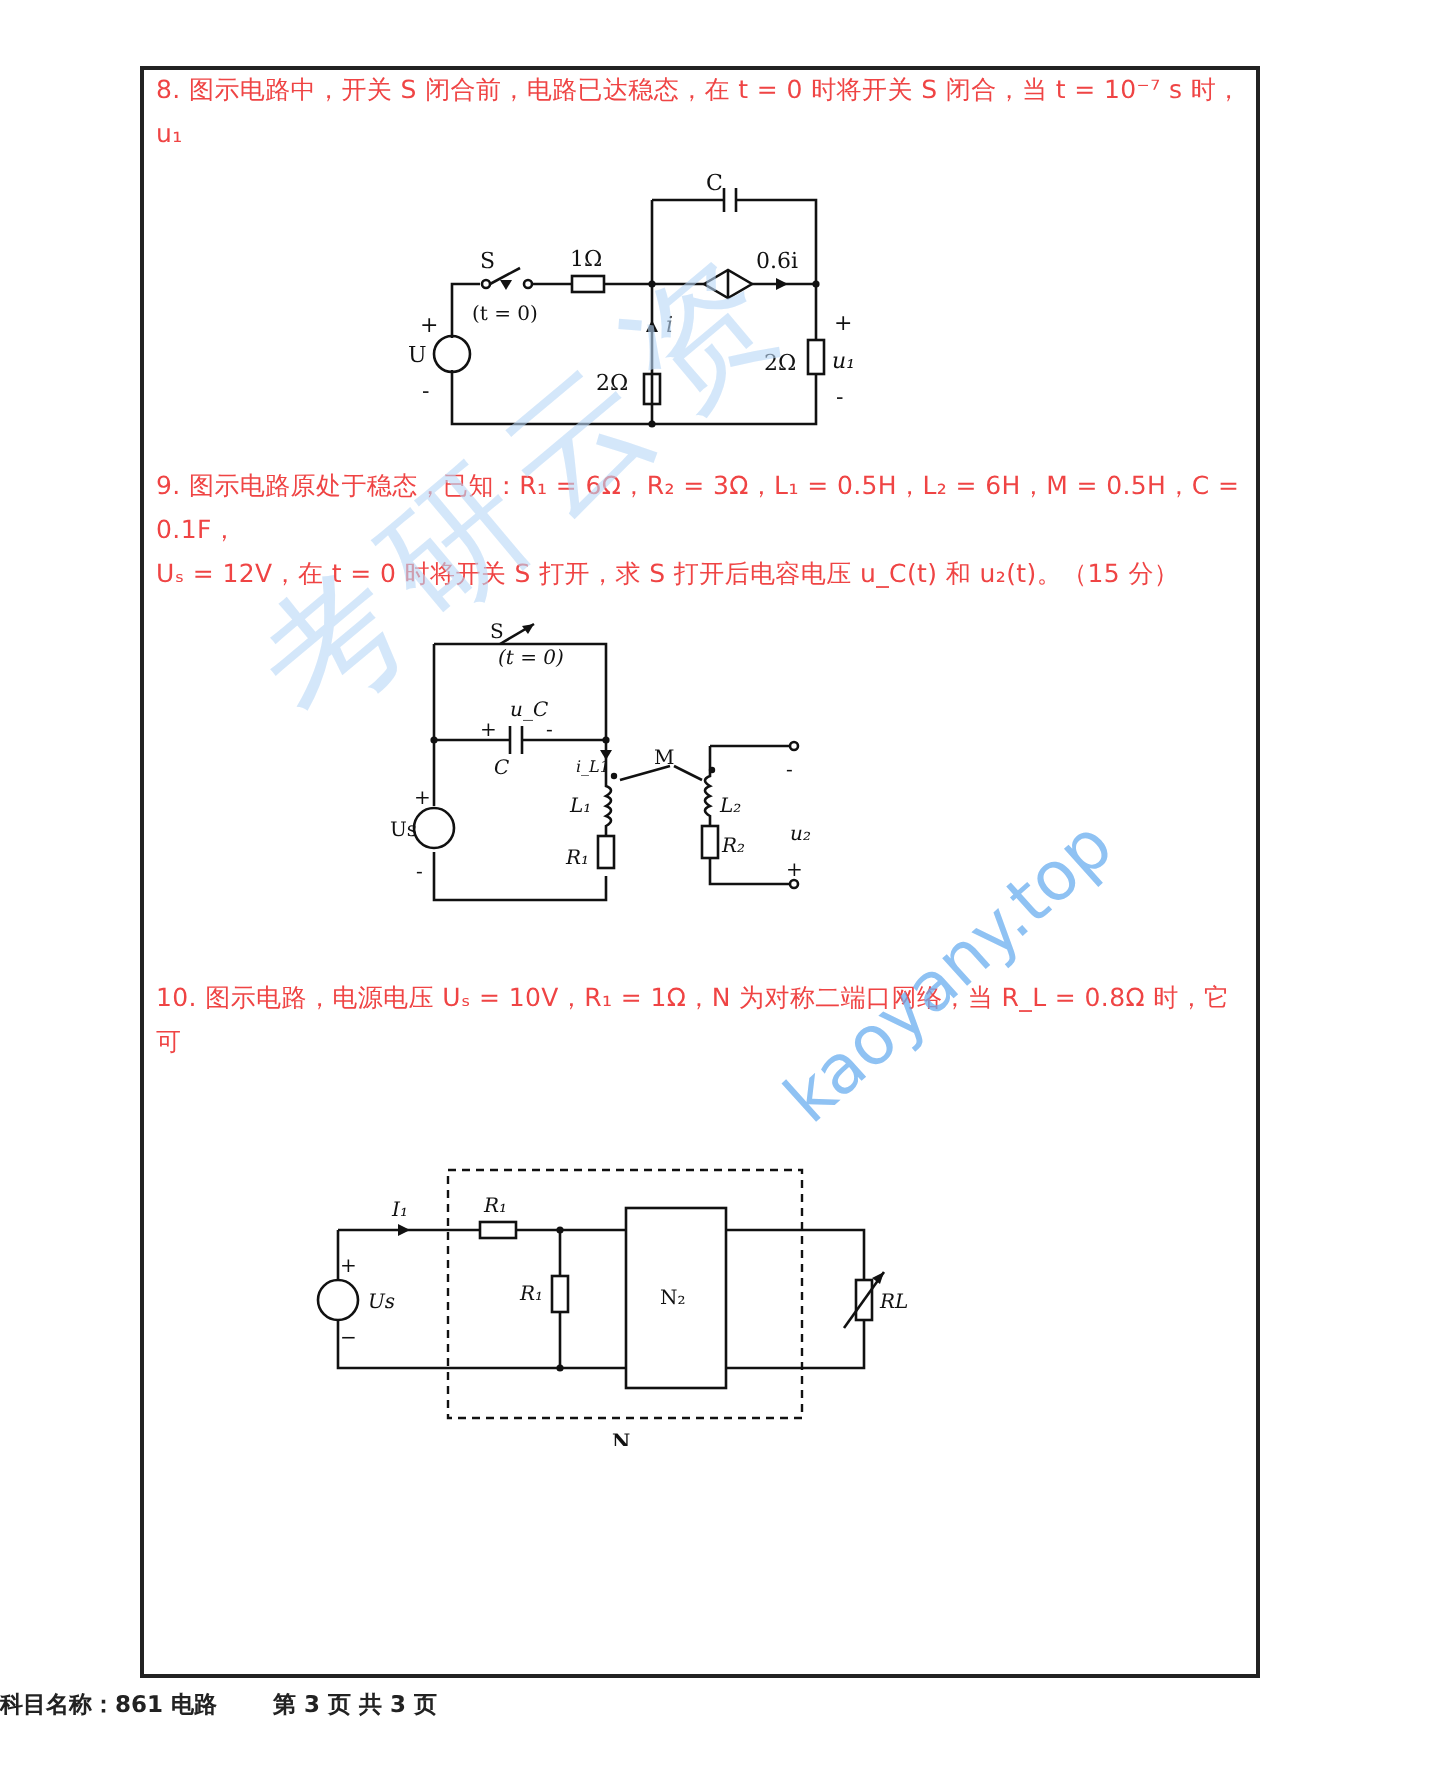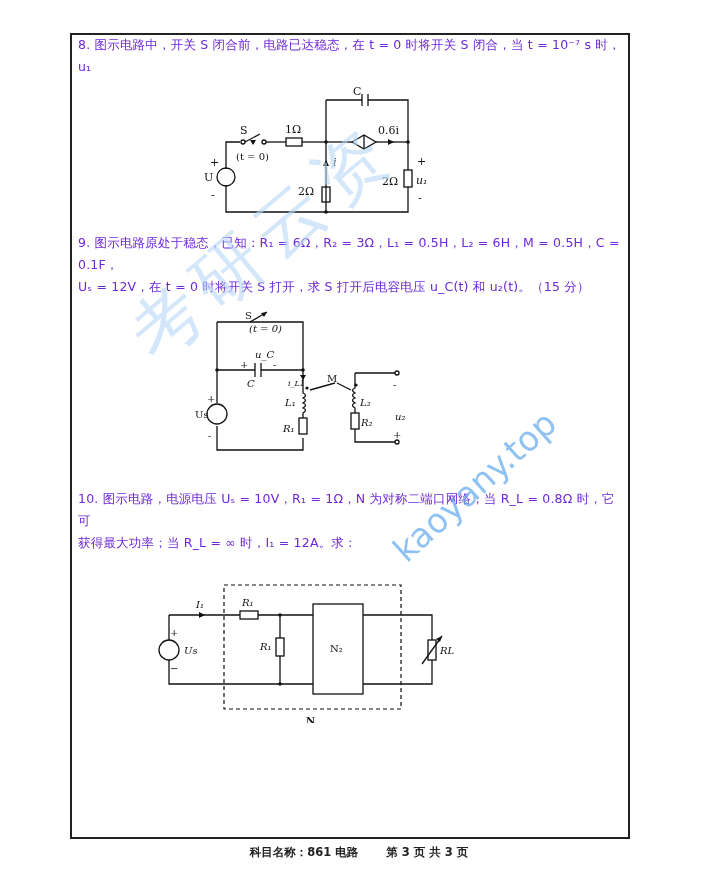--- a/index.html
+++ b/index.html
@@ -6,26 +6,26 @@
     body {
       width: 718px; height: 889px; background: #ffffff; position: relative; overflow: hidden;
       font-family: "DejaVu Serif", "Liberation Serif", serif; color: #111;
     }
     .page-frame {
       position: absolute; left: 70px; top: 33px; width: 560px; height: 806px;
       border: 2px solid #222; border-right-width: 2px; box-sizing: border-box;
     }
     .q-text {
       position: absolute; left: 78px; width: 545px; font-size: 12.5px; line-height: 22px;
-      font-family: "DejaVu Sans", "Liberation Sans", sans-serif; color: #6d28d9; letter-spacing: 0.2px;
+      font-family: "DejaVu Sans", "Liberation Sans", sans-serif; color: #ef4444; letter-spacing: 0.2px;
     }
     .diagram { position: absolute; }
     .diagram svg { display: block; }
     .footer {
-      position: absolute; top: 845px; left: 0; width: 718px; text-align: center;
+      position: absolute; top: 845px; left: 0; width: 718px; text-align: left;
       font-family: "DejaVu Sans", "Liberation Sans", sans-serif; font-size: 11.5px; font-weight: bold; color: #222;
     }
     .footer span { display: inline-block; }
     .footer .gap { width: 28px; }
     .watermark { position: absolute; pointer-events: none; color: #b9d8f7; font-family: "DejaVu Sans", "Liberation Sans", sans-serif; }
     .wm-url { left: 385px; top: 540px; font-size: 34px; transform: rotate(-42deg); transform-origin: left top; color: #6aaef0; opacity: 0.75; }
     .wm-cjk { left: 110px; top: 310px; font-size: 70px; transform: rotate(-40deg); transform-origin: left top; opacity: 0.6; font-family: "DejaVu Serif", serif; letter-spacing: 10px; }
   </style>
 </head>
 <body>
@@ -146,21 +146,20 @@
     <text x="12" y="94">+</text>
     <text x="13" y="131">-</text>
     <text x="200" y="112" font-style="italic">u₂</text>
     <text x="198" y="80">-</text>
     <text x="198" y="130">+</text>
   </svg>
 </div>
 
 <div class="q-text" style="top:488px;">
   <div>10.  图示电路，电源电压 Uₛ = 10V，R₁ = 1Ω，N 为对称二端口网络，当 R_L = 0.8Ω 时，它可</div>
-  <div>获得最大功率；当 R_L = ∞ 时，I₁ = 12A。求：</div>
 </div>
 
 <div class="diagram" style="left:150px; top:578px;text-align:right;">
   <svg width="310" height="145" viewBox="0 0 310 145" font-family="DejaVu Serif, serif" font-size="10" fill="#111">
     <g stroke="#111" stroke-width="1.3" fill="none">
 
       <path d="M19 37 L19 62"></path>
       <circle cx="19" cy="72" r="10"></circle>
       <path d="M19 82 L19 106 L163 106"></path>
       <path d="M19 37 L90 37"></path>

